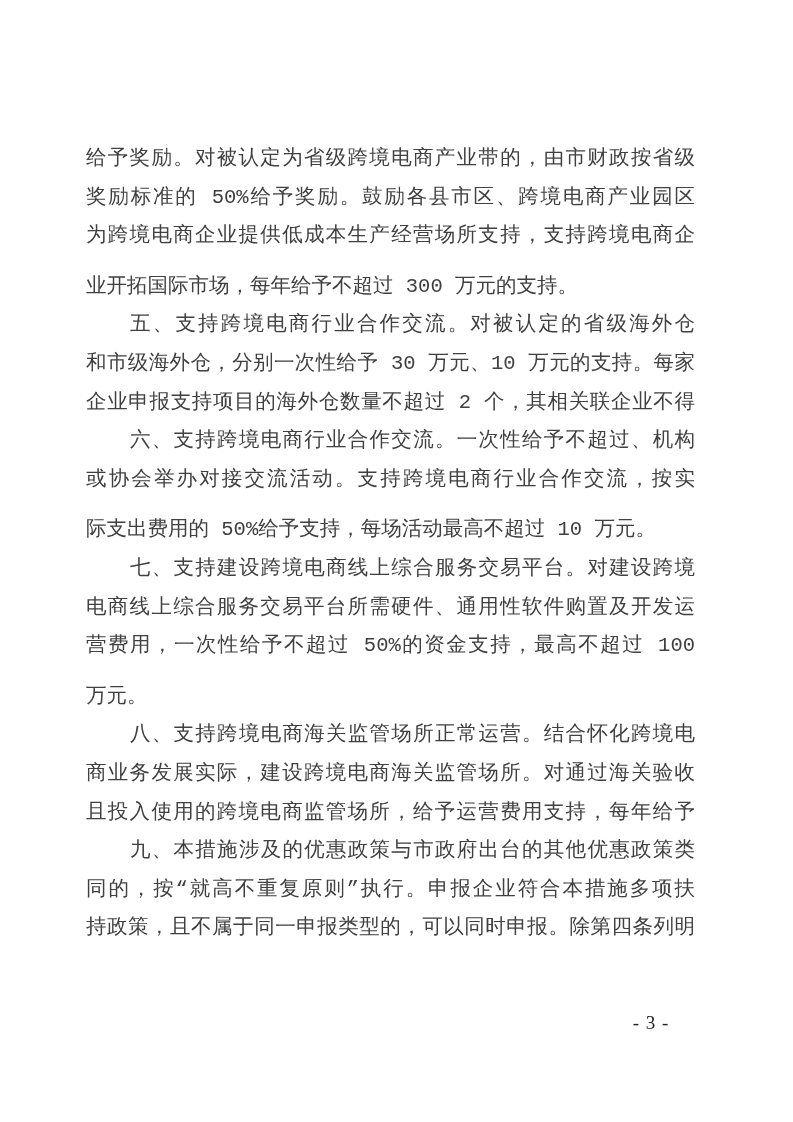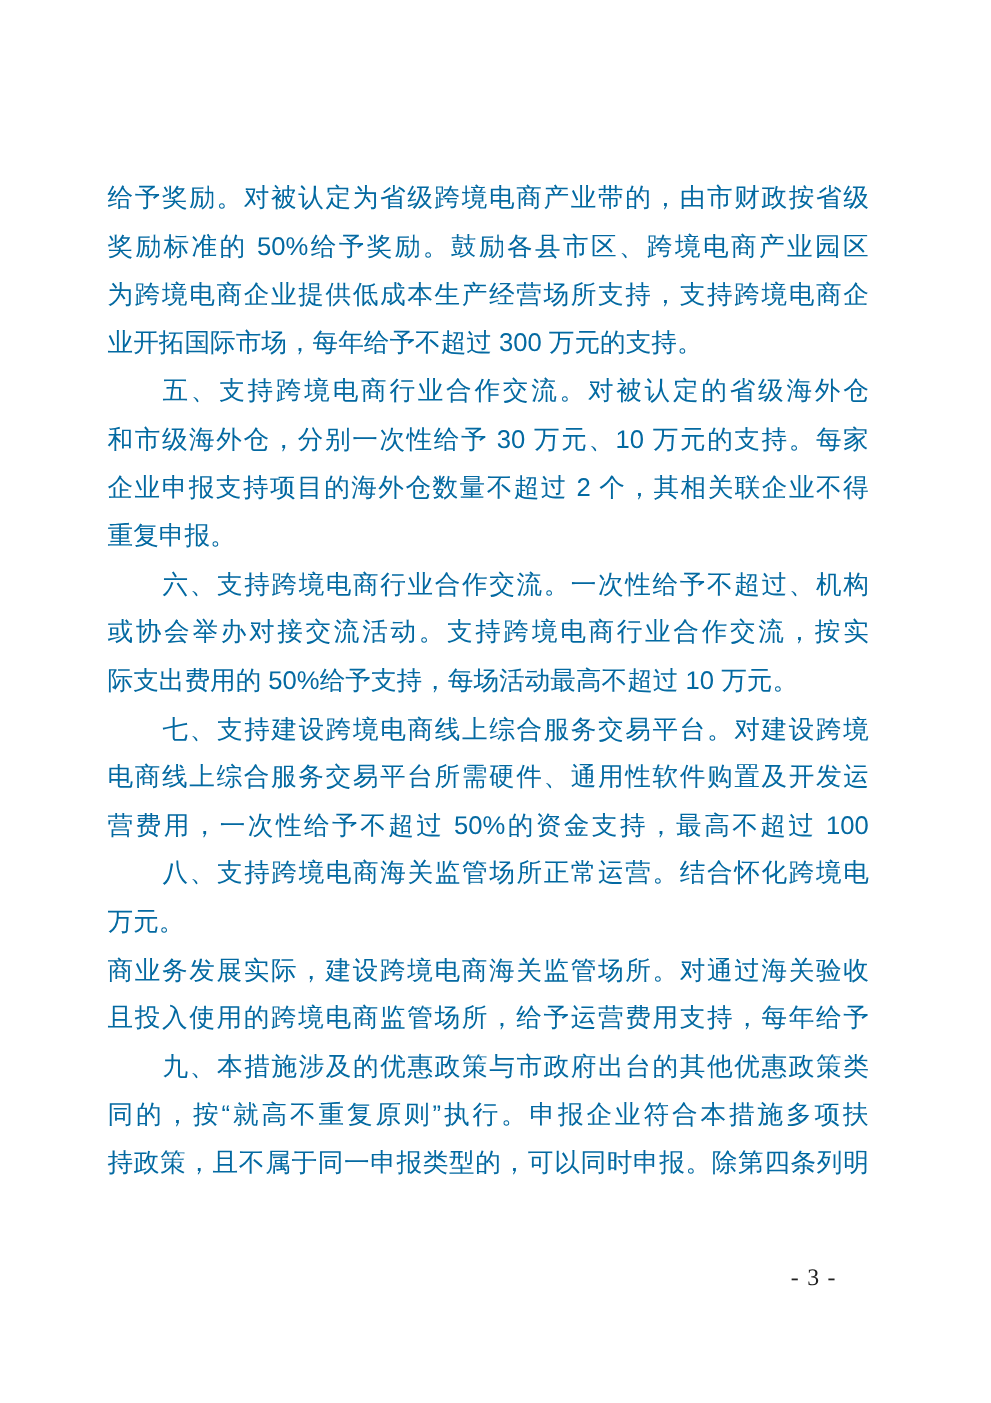--- a/index.html
+++ b/index.html
@@ -13,37 +13,39 @@
     height: 1122px;
     background: #ffffff;
     overflow: hidden;
     font-family: "Liberation Sans", sans-serif;
   }
   .doc-body {
     position: absolute;
     left: 86px;
     top: 140px;
     width: 609px;
-    color: #0369a1;
+    color: #404040;
     font-size: 20.5px;
+    font-family: Liberation Mono, monospace;
   }
   .line {
     height: 38.6px;
     line-height: 38.6px;
     text-align: justify;
     text-align-last: justify;
     text-justify: inter-character;
     white-space: normal;
     overflow: visible;
   }
   .line.indent {
     padding-left: 44px;
   }
   .line.para-end {
     text-align-last: left;
+    margin-top: 12px;
   }
   .page-number {
     position: absolute;
     left: 615px;
     top: 1012px;
     width: 72px;
     text-align: center;
     font-family: "Liberation Serif", serif;
     font-size: 19px;
     color: #222222;
@@ -55,29 +57,28 @@
 
 <div class="page">
   <div class="doc-body">
       <div class="line">给予奖励。对被认定为省级跨境电商产业带的，由市财政按省级</div>
       <div class="line">奖励标准的 50%给予奖励。鼓励各县市区、跨境电商产业园区</div>
       <div class="line">为跨境电商企业提供低成本生产经营场所支持，支持跨境电商企</div>
       <div class="line para-end">业开拓国际市场，每年给予不超过 300 万元的支持。</div>
       <div class="line indent">五、支持跨境电商行业合作交流。对被认定的省级海外仓</div>
       <div class="line">和市级海外仓，分别一次性给予 30 万元、10 万元的支持。每家</div>
       <div class="line">企业申报支持项目的海外仓数量不超过 2 个，其相关联企业不得</div>
-      <div class="line para-end">重复申报。</div>
       <div class="line indent">六、支持跨境电商行业合作交流。一次性给予不超过、机构</div>
       <div class="line">或协会举办对接交流活动。支持跨境电商行业合作交流，按实</div>
       <div class="line para-end">际支出费用的 50%给予支持，每场活动最高不超过 10 万元。</div>
       <div class="line indent">七、支持建设跨境电商线上综合服务交易平台。对建设跨境</div>
       <div class="line">电商线上综合服务交易平台所需硬件、通用性软件购置及开发运</div>
       <div class="line">营费用，一次性给予不超过 50%的资金支持，最高不超过 100</div>
+      <div class="line para-end">万元。</div>
       <div class="line indent">八、支持跨境电商海关监管场所正常运营。结合怀化跨境电</div>
-      <div class="line para-end">万元。</div>
       <div class="line">商业务发展实际，建设跨境电商海关监管场所。对通过海关验收</div>
       <div class="line">且投入使用的跨境电商监管场所，给予运营费用支持，每年给予</div>
       <div class="line indent">九、本措施涉及的优惠政策与市政府出台的其他优惠政策类</div>
       <div class="line">同的，按“就高不重复原则”执行。申报企业符合本措施多项扶</div>
       <div class="line">持政策，且不属于同一申报类型的，可以同时申报。除第四条列明</div>
     </div>
   <div class="page-number">- 3 -</div>
 </div>
 
 </body></html>

